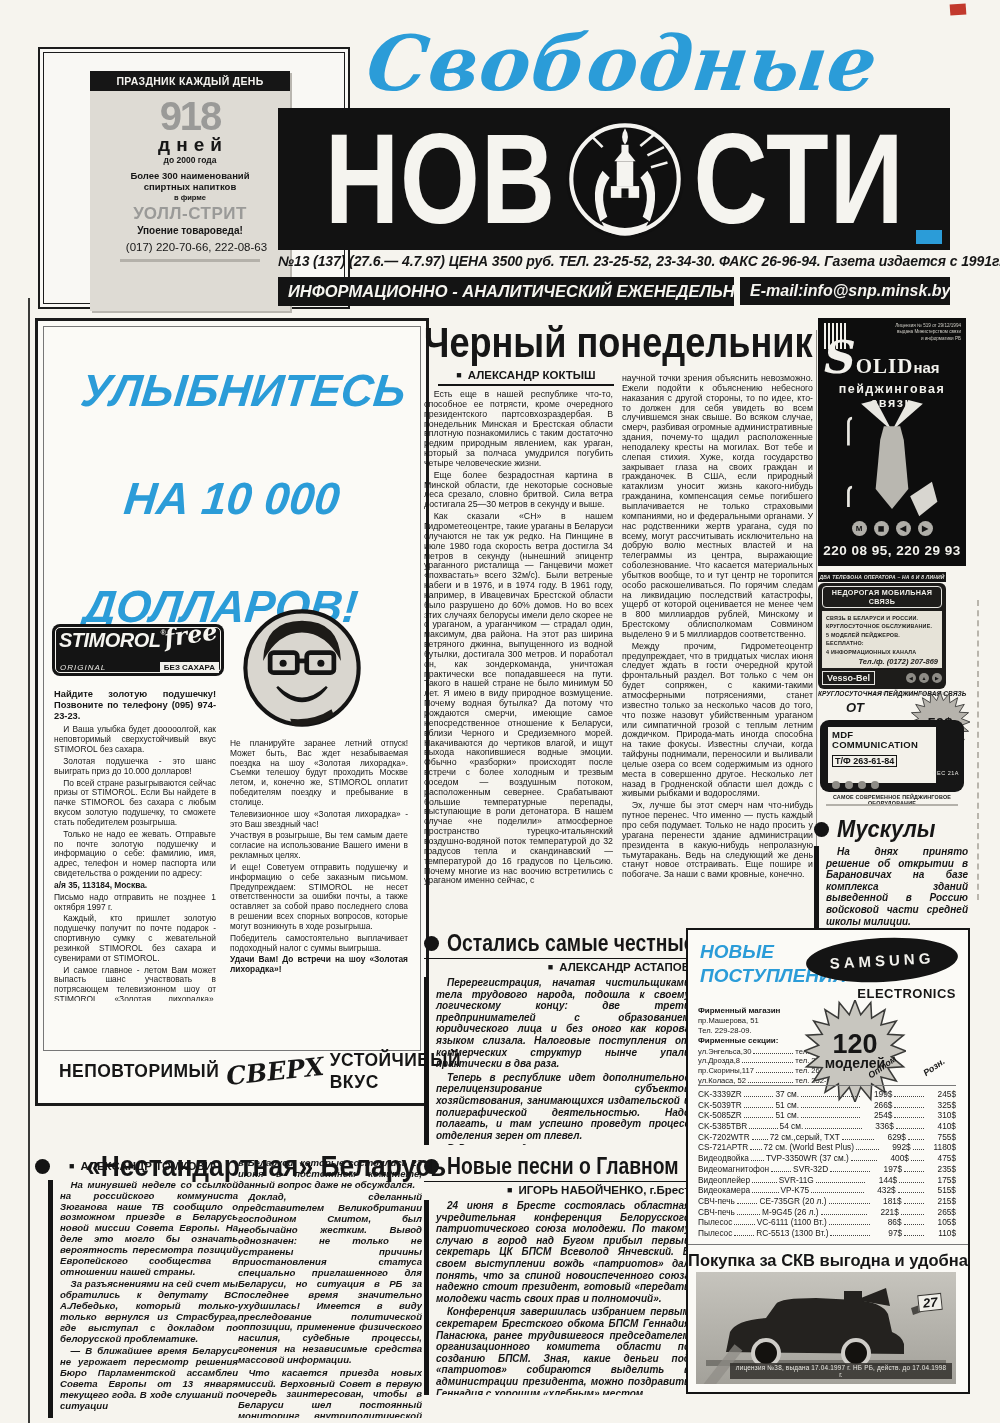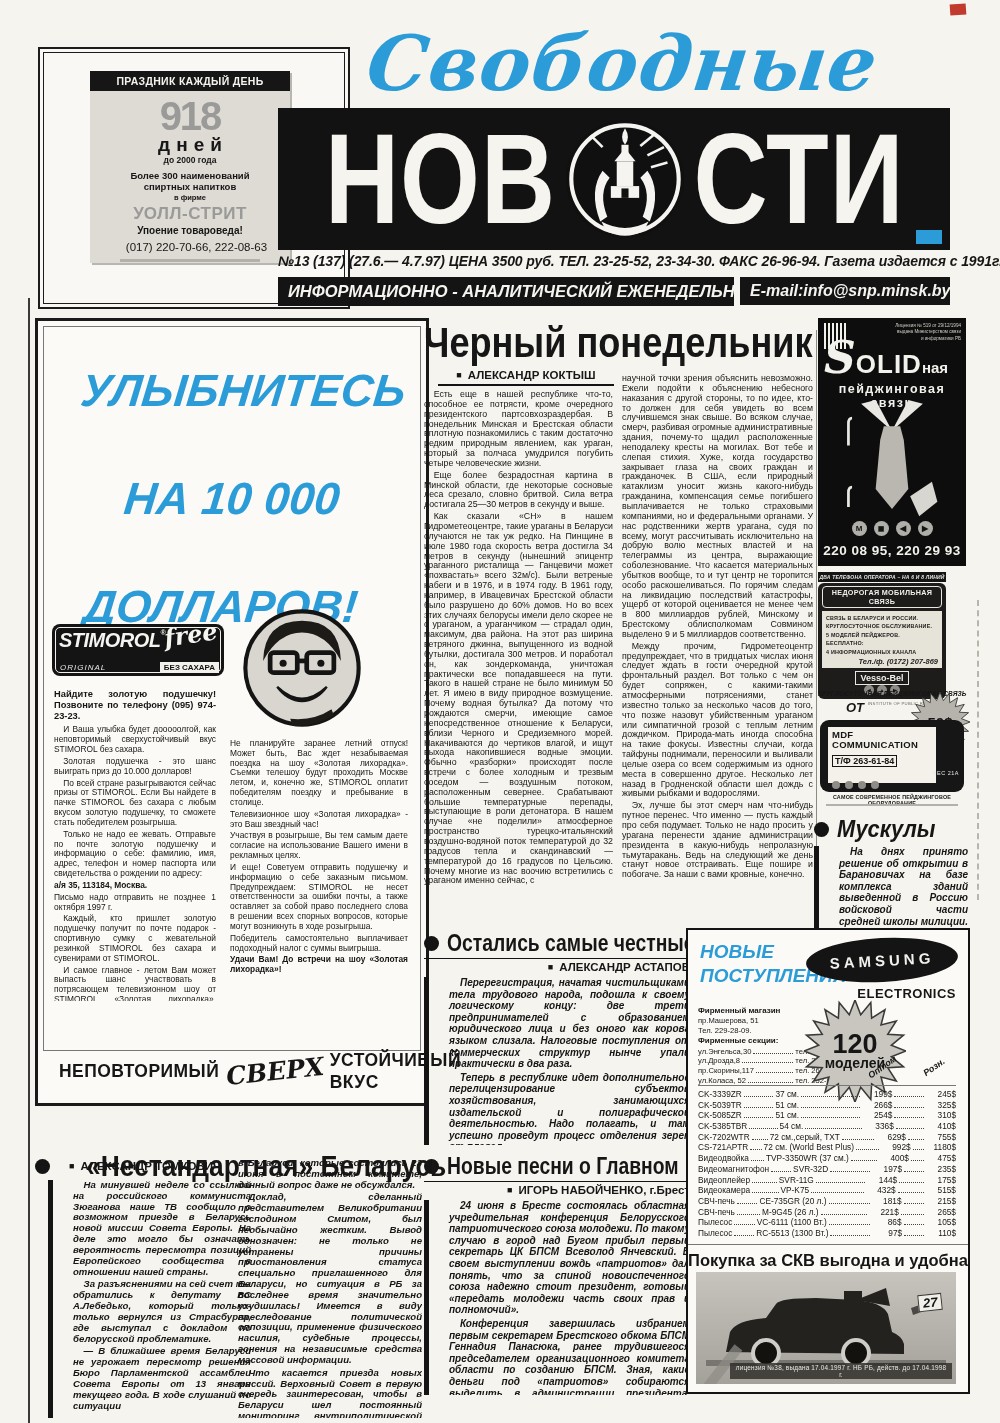--- a/index.html
+++ b/index.html
@@ -10,21 +10,21 @@
   .just{text-align:justify;}
   p{margin:0 0 2px 0;text-indent:1.1em;}
   .noind{text-indent:0;}
   
   .edge-left{left:28px;top:298px;width:0;height:1125px;border-left:2px solid #3a3a38;}
   .edge-right{left:977px;top:600px;width:0;height:300px;border-left:2px dashed #b9b5ac;}
   .corner-mark{left:950px;top:4px;width:16px;height:11px;background:#c2392d;transform:rotate(-4deg);}
   
   .ws{left:38px;top:47px;width:308px;height:258px;border:2px solid #1c1c1c;background:#f9f8f4;}
   .ws-in{position:absolute;inset:3px;border:1px solid #1c1c1c;}
-  .ws-card{position:absolute;left:50px;top:22px;width:200px;height:192px;background:#dedbd4;
+  .ws-card{position:absolute;left:50px;top:22px;width:200px;height:240px;background:#dedbd4;
            box-shadow:2px 2px 0 #b9b6af;text-align:center;padding-top:0;}
   .ws-head{background:#161616;color:#f4f3ef;font-weight:bold;font-size:10.5px;padding:4px 0;letter-spacing:.3px;}
   .ws-918{font-size:40px;font-weight:900;color:#9a9a98;line-height:.95;margin-top:6px;letter-spacing:-2px;}
   .ws-days{font-size:19px;font-weight:900;letter-spacing:6px;margin-left:6px;line-height:1;}
   .ws-until{font-size:8.5px;font-weight:bold;margin-top:1px;}
   .ws-l1{font-size:9.5px;font-weight:bold;line-height:1.15;}
   .ws-l2{font-size:7.5px;font-weight:bold;}
   .ws-offer{margin-top:6px;}
   .ws-brand{font-size:17px;font-weight:900;color:#9a9a98;letter-spacing:.5px;margin-top:2px;}
   .ws-slogan{font-size:10px;font-weight:bold;margin-top:1px;}
@@ -70,21 +70,21 @@
      justify-content:space-evenly;padding:0 14px;}
   .sti-foot-t{font-weight:900;font-size:19px;letter-spacing:.5px;transform:scaleX(.92);}
   .sti-foot-s{font-family:"DejaVu Serif",serif;font-style:italic;font-weight:bold;font-size:25px;
      transform:rotate(-6deg);}
   
   .hl-row{display:flex;align-items:center;gap:8px;}
   .bullet{width:15px;height:15px;border-radius:50%;background:#141414;flex:0 0 auto;}
   .hl{font-weight:900;line-height:1;display:inline-block;transform-origin:left;white-space:nowrap;}
   .byline{font-weight:bold;font-size:11.5px;display:flex;align-items:center;gap:6px;}
   .sq{font-size:9px;line-height:1;}
-  .rule-l{border-left:5px solid #141414;padding-left:20px;}
+  .rule-l{border-left:5px solid #141414;padding-left:7px;}
   
   .bm-title{left:424px;top:322px;width:392px;}
   .bm-title .hl{font-size:42px;transform:scaleX(.86);}
   .bm-by{left:438px;top:369px;width:176px;justify-content:center;border-bottom:2px solid #141414;
      padding-bottom:3px;}
   .news{font-size:8.8px;line-height:1.12;}
   .bm-c1{left:424px;top:390px;width:189px;height:543px;}
   .bm-c2{left:622px;top:374px;width:191px;height:559px;}
   .vrule{left:816px;top:330px;width:0;height:600px;border-left:1px solid #8d8a84;}
   
@@ -102,41 +102,41 @@
   .bel-c1{left:48px;top:1180px;width:178px;height:238px;}
   .bel-c2{left:238px;top:1158px;width:184px;height:260px;}
   .bel-txt{font-weight:bold;font-style:italic;font-size:9.6px;line-height:1.13;}
   
   .solid{left:818px;top:318px;width:148px;height:248px;background:#0d0d0d;color:#f2f1ec;}
   .solid-lic{position:absolute;top:5px;right:5px;font-size:4.6px;line-height:1.4;text-align:right;color:#cfcdc6;}
   .solid-bar{position:absolute;left:6px;top:5px;width:22px;height:26px;
      background:repeating-linear-gradient(90deg,#f2f1ec 0 2px,#0d0d0d 2px 4px);}
   .solid-brand{position:absolute;left:6px;top:22px;white-space:nowrap;}
   .solid-s{font-family:"DejaVu Serif",serif;font-style:italic;font-weight:bold;font-size:44px;line-height:.8;}
-  .solid-olid{font-weight:900;font-size:26px;letter-spacing:1px;}
+  .solid-olid{font-weight:900;font-size:21px;letter-spacing:1px;font-family:Liberation Serif, serif;}
   .solid-naya{font-weight:bold;font-size:15px;}
   .solid-tag{position:absolute;left:0;right:0;top:64px;text-align:center;font-weight:bold;
      font-size:12.5px;letter-spacing:1.5px;}
   .solid-tie{position:absolute;left:14px;top:82px;width:120px;height:118px;}
   .solid-btns{position:absolute;left:0;right:0;bottom:30px;display:flex;justify-content:center;gap:7px;}
   .solid-btn{width:15px;height:15px;border-radius:50%;background:#b0aea8;color:#141414;font-size:8px;
      font-weight:bold;display:flex;align-items:center;justify-content:center;}
   .solid-ph{position:absolute;left:0;right:0;bottom:8px;text-align:center;font-weight:bold;
      font-size:13.5px;letter-spacing:.5px;}
   
   .vesso{left:818px;top:572px;width:128px;height:114px;}
   .vesso-top{background:#141414;color:#e8e7e2;font-size:5px;font-style:italic;font-weight:bold;
      text-align:center;padding:2px 0;letter-spacing:.2px;}
   .vesso-body{background:#1d1c1a;border-radius:6px;margin-top:1px;padding:3px 4px 4px;}
   .vesso-bar{border:1px solid #e8e7e2;border-radius:4px;color:#f0efe9;font-size:7.2px;font-weight:bold;
      text-align:center;padding:1px 0;letter-spacing:.3px;}
   .vesso-scr{background:#e6e3d8;margin-top:3px;padding:3px 4px 2px;}
   .vesso-li{font-size:5.4px;font-weight:bold;color:#232220;line-height:1.55;letter-spacing:.2px;}
   .vesso-ph{font-size:7.5px;font-weight:bold;font-style:italic;text-align:right;color:#232220;margin-top:1px;}
-  .vesso-bot{display:flex;align-items:center;justify-content:space-between;margin-top:3px;flex-direction:column;}
+  .vesso-bot{display:flex;align-items:center;justify-content:space-between;margin-top:3px;}
   .vesso-logo{border:1px solid #e8e7e2;color:#f0efe9;font-size:9px;font-weight:bold;padding:1px 4px;}
   .vesso-pad{display:flex;gap:3px;}
   .vesso-k{width:10px;height:10px;border-radius:50%;background:#8e8c86;color:#141414;font-size:5px;
      display:flex;align-items:center;justify-content:center;}
   .vesso-cap{font-size:4.2px;color:#6b6962;text-align:right;margin-top:2px;letter-spacing:.3px;}
   
   .mdf{left:818px;top:690px;width:148px;height:126px;}
   .mdf-h{font-size:6.7px;font-weight:900;font-style:italic;text-align:center;letter-spacing:.1px;
      white-space:nowrap;transform:scaleX(.97);transform-origin:left;}
   .mdf-from{position:absolute;left:28px;top:10px;font-weight:900;font-style:italic;font-size:13px;}

